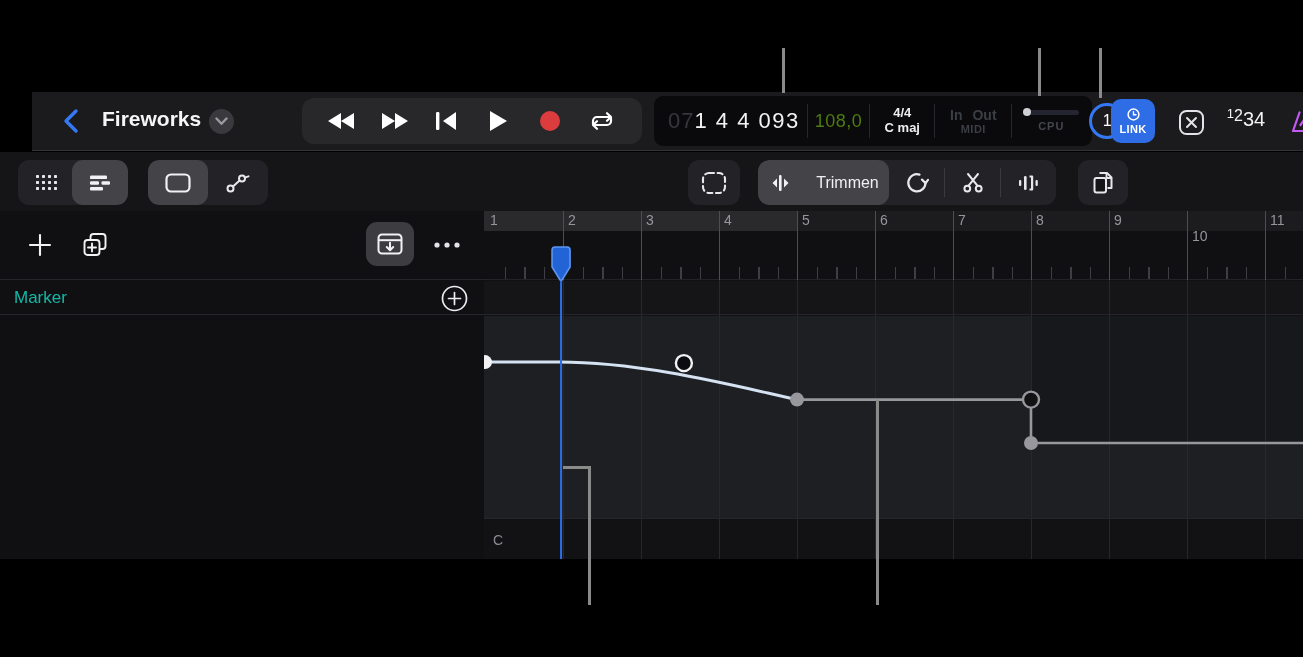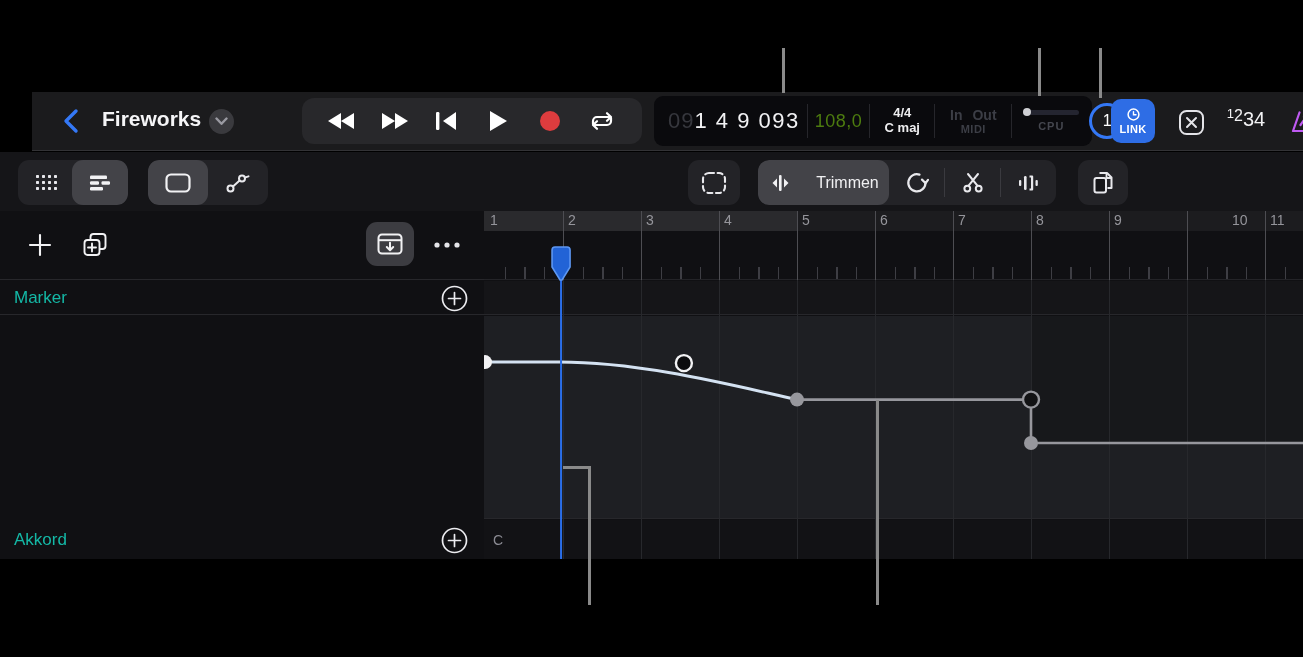--- a/index.html
+++ b/index.html
@@ -127,22 +127,22 @@
         <svg width="26" height="22" viewBox="0 0 26 22">
           <path d="M4 14 v-3 a4 4 0 0 1 4-4 h13" fill="none" stroke="#fff" stroke-width="2.2" stroke-linecap="round"></path>
           <path d="M18 3.2 L22 7 L18 10.8" fill="none" stroke="#fff" stroke-width="2.2" stroke-linecap="round" stroke-linejoin="round"></path>
           <path d="M22 8 v3 a4 4 0 0 1-4 4 h-13" fill="none" stroke="#fff" stroke-width="2.2" stroke-linecap="round"></path>
           <path d="M8 11.2 L4 15 L8 18.8" fill="none" stroke="#fff" stroke-width="2.2" stroke-linecap="round" stroke-linejoin="round"></path>
         </svg>
       </div>
     </div>
 
     <div id="lcd">
-      <span id="lcd-zeros">09</span>
-      <span id="lcd-pos">1 4 9 093</span>
+      <span id="lcd-zeros">07</span>
+      <span id="lcd-pos">1 4 4 093</span>
       <div class="lcd-div"></div>
       <span id="lcd-tempo">108,0</span>
       <div class="lcd-div"></div>
       <div class="lcd-stack" style="min-width:50px">
         <span class="sig-top">4/4</span>
         <span class="sig-bot">C maj</span>
       </div>
       <div class="lcd-div"></div>
       <div class="lcd-stack" style="min-width:62px">
         <span class="io-top">
@@ -329,29 +329,20 @@
         <span class="prow-label" style="top:7px">Marker</span>
         <div class="circle-plus" style="top:3px">
           <svg width="27" height="27" viewBox="0 0 27 27">
             <circle cx="13.5" cy="13.5" r="12" fill="none" stroke="#ececf0" stroke-width="1.7"></circle>
             <path d="M13.5 7.5 V19.5 M7.5 13.5 H19.5" stroke="#ececf0" stroke-width="1.7" stroke-linecap="round"></path>
           </svg>
         </div>
       </div>
 
 
-      <div class="prow" style="top:309px;height:39px;border-bottom:none;">
-        <span class="prow-label" style="top:10px">Akkord</span>
-        <div class="circle-plus" style="top:6px">
-          <svg width="27" height="27" viewBox="0 0 27 27">
-            <circle cx="13.5" cy="13.5" r="12" fill="none" stroke="#ececf0" stroke-width="1.7"></circle>
-            <path d="M13.5 7.5 V19.5 M7.5 13.5 H19.5" stroke="#ececf0" stroke-width="1.7" stroke-linecap="round"></path>
-          </svg>
-        </div>
-      </div>
     </div>
 
     <div id="lanes">
       <div class="lane-bg" id="ruler-top"></div>
       <div id="cycle-strip" style="width: 313px;"></div>
       <div class="lane-bg" id="tick-strip"></div>
       <div class="lane-bg" id="marker-lane"></div>
       <div class="lane-bg" id="tempo-lane"></div>
       <div id="tempo-dark"></div>
       <div class="lane-bg" id="chord-lane"></div>
@@ -380,21 +371,21 @@
       <div id="num-layer">
           <span class="bar-num" style="left: 6px;">1</span>
           <span class="bar-num" style="left: 84px;">2</span>
           <span class="bar-num" style="left: 162px;">3</span>
           <span class="bar-num" style="left: 240px;">4</span>
           <span class="bar-num" style="left: 318px;">5</span>
           <span class="bar-num" style="left: 396px;">6</span>
           <span class="bar-num" style="left: 474px;">7</span>
           <span class="bar-num" style="left: 552px;">8</span>
           <span class="bar-num" style="left: 630px;">9</span>
-          <span class="bar-num" style="left: 748px;">10</span>
+          <span class="bar-num" style="left: 708px; margin-top: 16px;">10</span>
           <span class="bar-num" style="left: 786px;">11</span>
         </div>
       <div id="tick-layer">
           <div class="tick" style="left: 20.5px;"></div>
           <div class="tick" style="left: 40px;"></div>
           <div class="tick" style="left: 59.5px;"></div>
           <div class="tick" style="left: 98.5px;"></div>
           <div class="tick" style="left: 118px;"></div>
           <div class="tick" style="left: 137.5px;"></div>
           <div class="tick" style="left: 176.5px;"></div>

